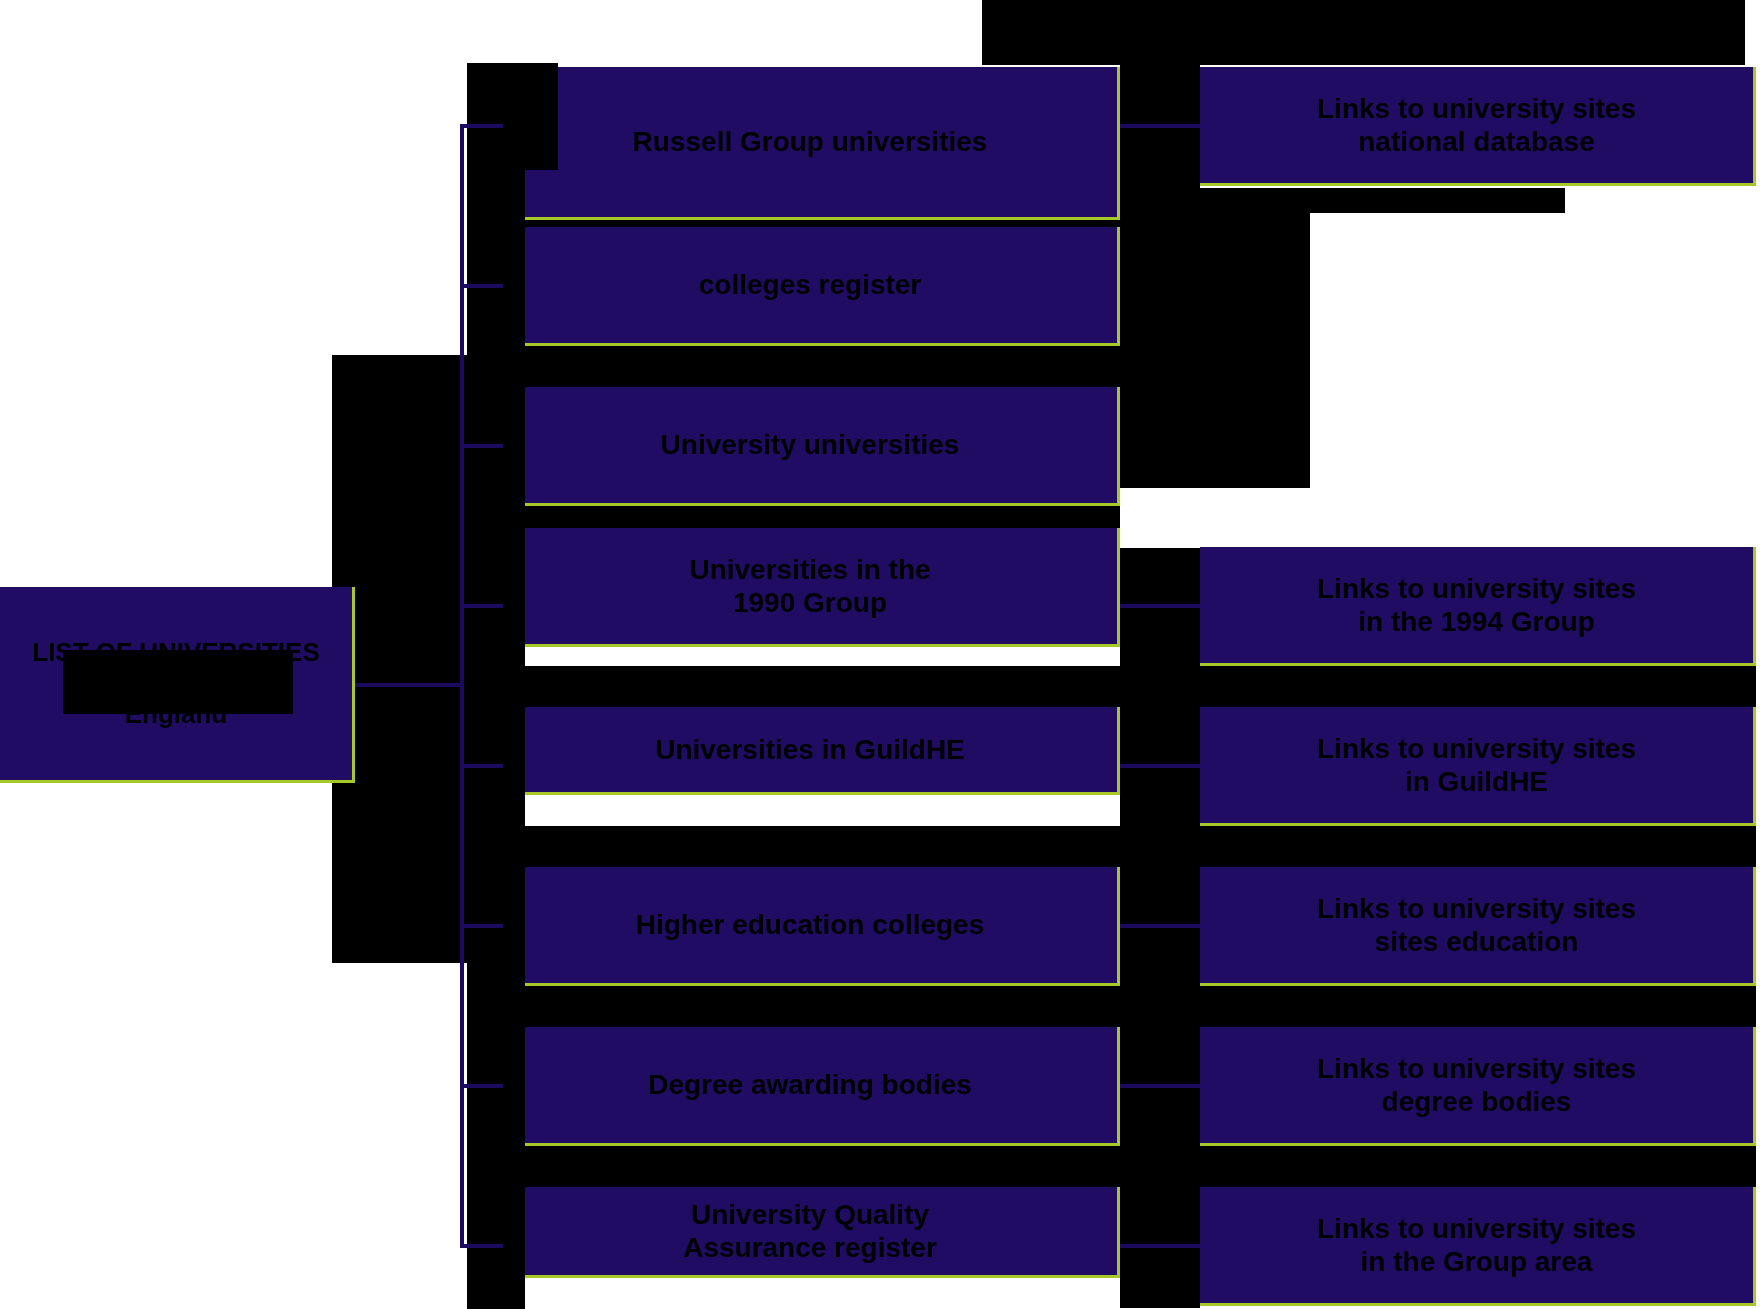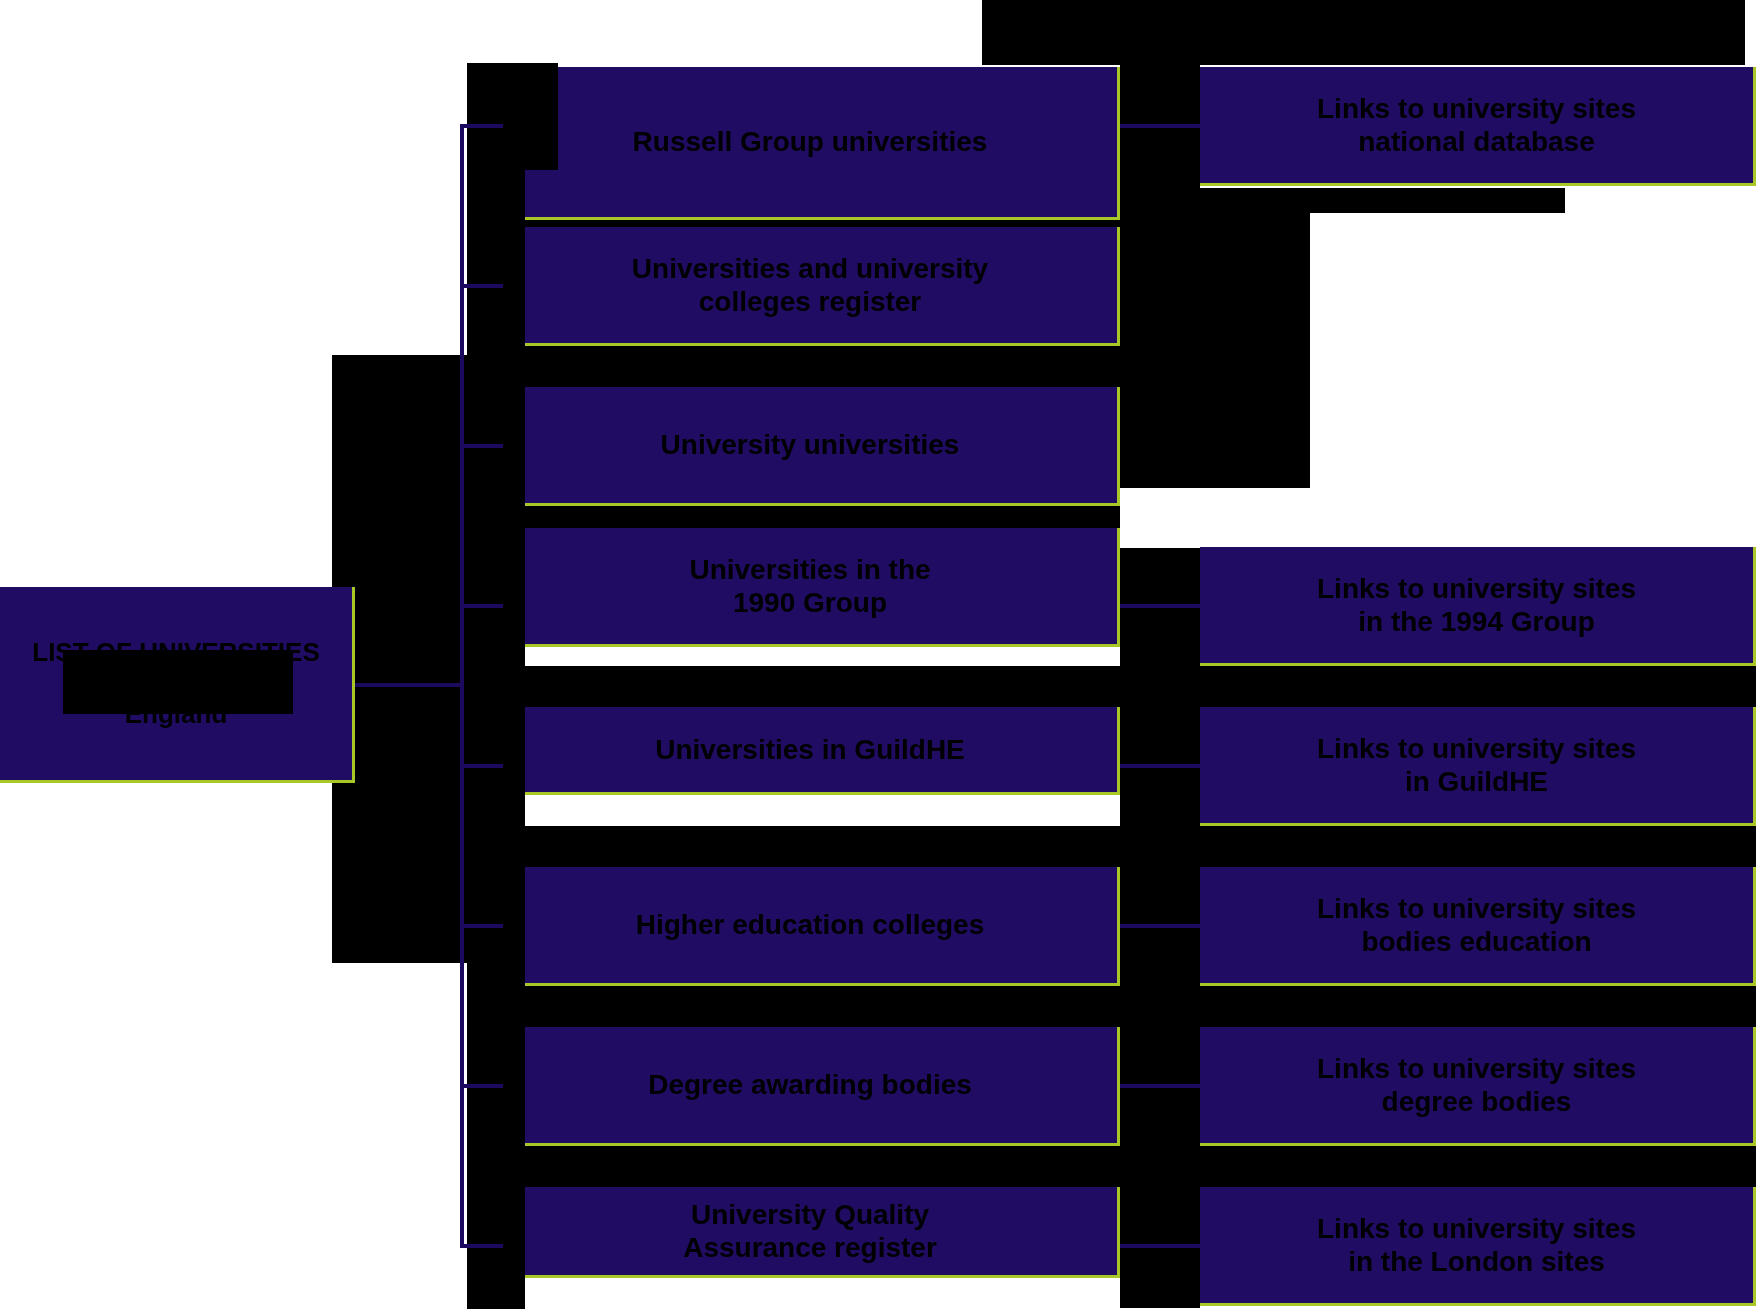--- a/index.html
+++ b/index.html
@@ -45,21 +45,20 @@
 <div class="box root" style="left:0;top:587px;width:355px;height:196px">
   <div class="ln">LIST OF UNIVERSITIES</div>
   <div class="ln">All</div>
   <div class="ln">England</div>
 </div>
 
 <div class="box" style="left:503px;top:67px;width:617px;height:153px">
   <div class="ln">Russell Group universities</div>
 </div>
 <div class="box" style="left:503px;top:227px;width:617px;height:119px">
-  <div class="ln">Universities and university</div>
   <div class="ln">colleges register</div>
 </div>
 <div class="box" style="left:503px;top:387px;width:617px;height:119px">
   <div class="ln">University universities</div>
 </div>
 <div class="box" style="left:503px;top:528px;width:617px;height:119px">
   <div class="ln">Universities in the</div>
   <div class="ln">1990 Group</div>
 </div>
 <div class="box" style="left:503px;top:707px;width:617px;height:88px">
@@ -83,29 +82,29 @@
 <div class="box" style="left:1200px;top:547px;width:556px;height:119px">
   <div class="ln">Links to university sites</div>
   <div class="ln">in the 1994 Group</div>
 </div>
 <div class="box" style="left:1200px;top:707px;width:556px;height:119px">
   <div class="ln">Links to university sites</div>
   <div class="ln">in GuildHE</div>
 </div>
 <div class="box" style="left:1200px;top:867px;width:556px;height:119px">
   <div class="ln">Links to university sites</div>
-  <div class="ln">bodies education</div>
+  <div class="ln">sites education</div>
 </div>
 <div class="box" style="left:1200px;top:1027px;width:556px;height:119px">
   <div class="ln">Links to university sites</div>
   <div class="ln">degree bodies</div>
 </div>
 <div class="box" style="left:1200px;top:1187px;width:556px;height:119px">
   <div class="ln">Links to university sites</div>
-  <div class="ln">in the London sites</div>
+  <div class="ln">in the Group area</div>
 </div>
 
 <div class="overpatch" style="left:467px;top:63px;width:58px;height:1246px"></div>
 <div class="overpatch" style="left:467px;top:63px;width:91px;height:107px"></div>
 <div class="overpatch" style="left:63px;top:650px;width:230px;height:64px"></div>
 
 <div class="conn" style="left:460px;top:124px;width:4px;height:1124px"></div>
 <div class="conn" style="left:355px;top:683px;width:109px;height:4px"></div>
 <div class="conn" style="left:460px;top:124px;width:43px;height:4px"></div>
 <div class="conn" style="left:460px;top:284px;width:43px;height:4px"></div>

